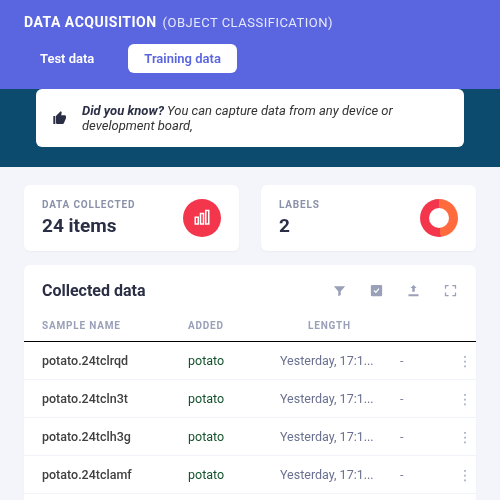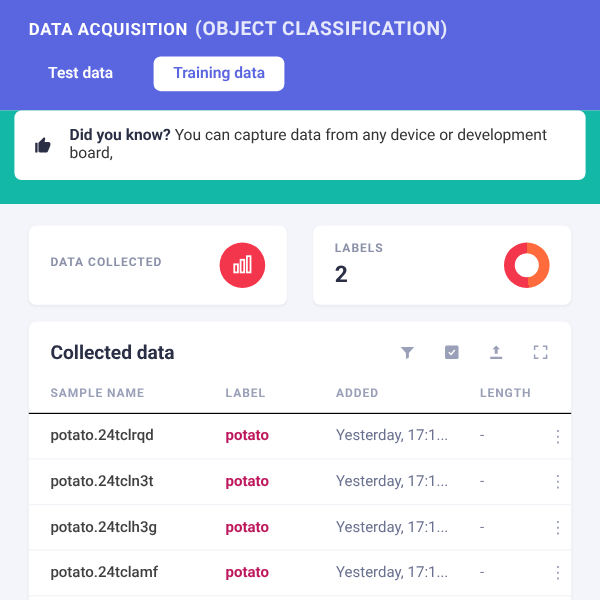--- a/index.html
+++ b/index.html
@@ -1,25 +1,25 @@
 <!DOCTYPE html>
 <html><head>
 <meta charset="utf-8">
 <style>
 * { box-sizing: border-box; margin: 0; padding: 0; }
 body { font-family: -apple-system, BlinkMacSystemFont, "Segoe UI", Roboto, sans-serif; background: #f4f5fa; width: 500px; height: 500px; overflow: hidden; }
 .header { background: #5a65e0; padding: 14px 24px 16px; }
 .title-row { display: flex; align-items: baseline; gap: 6px; margin-bottom: 14px; }
 .title { color: #fff; font-size: 14px; font-weight: 700; letter-spacing: 0.5px; }
-.subtitle { color: rgba(255,255,255,0.85); font-size: 16px; font-weight: 700; letter-spacing: 0.5px; }
+.subtitle { color: rgba(255,255,255,0.85); font-size: 13px; font-weight: 400; letter-spacing: 0.5px; }
 .tabs { display: flex; gap: 18px; align-items: center; }
 .tab { font-size: 13px; font-weight: 600; cursor: pointer; padding: 7px 16px; border-radius: 6px; }
 .tab.active { background: #fff; color: #5a65e0; }
 .tab.inactive { color: #fff; }
-.banner-wrap { background: #14b8a6; padding: 0 12px 20px; }
+.banner-wrap { background: #0c4a6e; padding: 0 36px 20px; font-style: italic; }
 .banner { background: #fff; border-radius: 6px; padding: 14px 16px; display: flex; align-items: center; gap: 14px; font-size: 13px; color: #333; }
 .banner .thumb { font-size: 16px; color: #333; }
 .banner strong { font-weight: 700; color: #2a2f45; }
 .stats { display: flex; gap: 22px; padding: 18px 24px 14px; background: #f4f5fa; }
 .stat-card { background: #fff; border-radius: 6px; padding: 14px 18px; flex: 1; display: flex; align-items: center; justify-content: space-between; box-shadow: 0 1px 2px rgba(0,0,0,0.04); }
 .stat-label { font-size: 10px; letter-spacing: 0.8px; color: #8b91a9; font-weight: 700; margin-bottom: 4px; text-align: center; }
 .stat-value { font-size: 19px; font-weight: 700; color: #2a2f45; }
 .stat-icon { width: 38px; height: 38px; border-radius: 50%; display: flex; align-items: center; justify-content: center; }
 .stat-icon.red { background: #f4364c; }
 .stat-icon.red svg { stroke: #fff; fill: none; }
@@ -31,21 +31,21 @@
 .panel-actions { display: flex; gap: 22px; color: #9aa0b8; }
 .panel-actions .act { cursor: pointer; display: flex; align-items: center; }
 .thead { display: flex; padding: 8px 18px 10px; font-size: 10px; letter-spacing: 0.8px; color: #9aa0b8; font-weight: 700; border-bottom: 1px solid #000000; }
 .c-name { flex: 0 0 146px; }
 .c-label { flex: 0 0 92px; }
 .c-added { flex: 0 0 120px; }
 .c-length { flex: 0 0 56px; }
 .c-menu { flex: 0 0 16px; text-align: right; }
 .trow { display: flex; align-items: center; padding: 11px 18px; font-size: 12.5px; color: #4a5170; border-bottom: 1px solid #f2f3f8; }
 .trow .c-name { color: #404040; font-weight: 500; }
-.trow .c-label { color: #be185d; font-weight: bold; }
+.trow .c-label { color: #14532d; }
 .trow .c-added { color: #6a7190; }
 .trow .c-length { color: #7b819c; }
 .kebab { color: #9aa0b8; cursor: pointer; font-size: 14px; line-height: 1; }
 svg { display: block; }
 </style>
 </head>
 <body>
 
 <div class="header">
   <div class="title-row">
@@ -68,20 +68,21 @@
     <span>
       <strong>Did you know?</strong><span> You can capture data from any device or development board,</span>
     </span>
   </div>
 </div>
 
 <div class="stats">
   <div class="stat-card">
     <div>
       <div class="stat-label">DATA COLLECTED</div>
+      <div class="stat-value">24 items</div>
     </div>
     <div class="stat-icon red">
       <svg width="18" height="18" viewBox="0 0 24 24" stroke-width="2">
           <rect x="3" y="11" width="4" height="9"></rect>
           <rect x="10" y="6" width="4" height="14"></rect>
           <rect x="17" y="2" width="4" height="18"></rect>
         </svg>
     </div>
   </div>
   <div class="stat-card">
@@ -115,21 +116,20 @@
       </span>
       <span class="act">
         <svg width="15" height="15" viewBox="0 0 24 24" stroke="#9aa0b8" stroke-width="2" fill="none">
             <path d="M4 9V4h5M20 9V4h-5M4 15v5h5M20 15v5h-5"></path>
           </svg>
       </span>
     </div>
   </div>
   <div class="thead">
     <div class="c-name">SAMPLE NAME</div>
-    <div class="c-label">LABEL</div>
     <div class="c-added">ADDED</div>
     <div class="c-length">LENGTH</div>
     <div class="c-menu"></div>
   </div>
   <div id="tbody">
       <div class="trow">
         <div class="c-name">potato.24tclrqd</div>
         <div class="c-label">potato</div>
         <div class="c-added">Yesterday, 17:1...</div>
         <div class="c-length">-</div>

